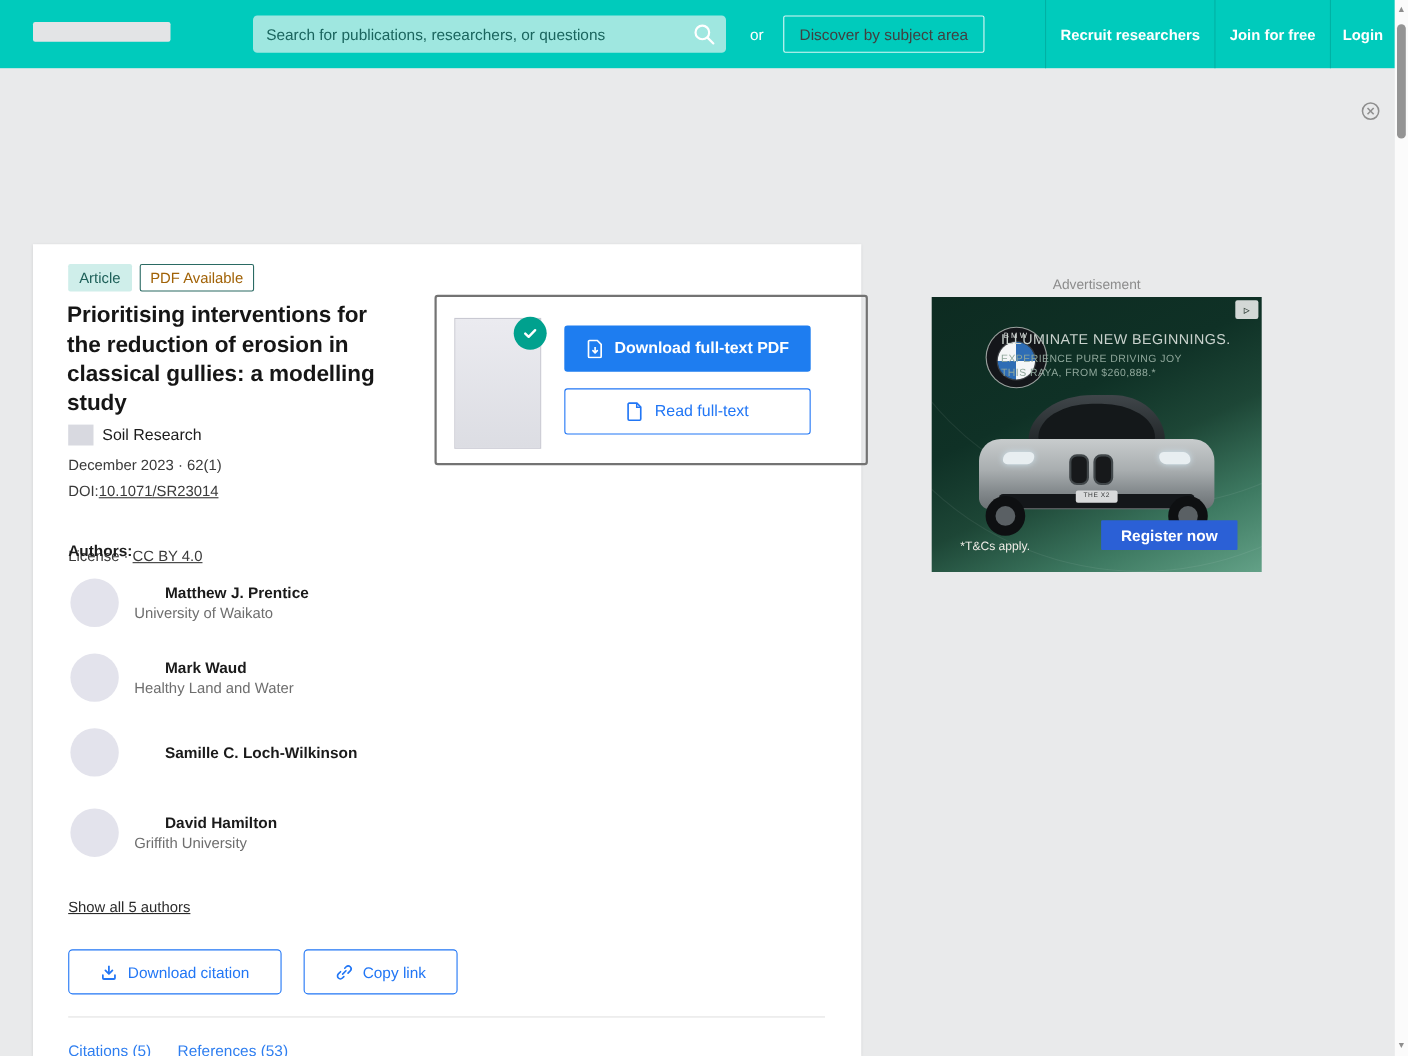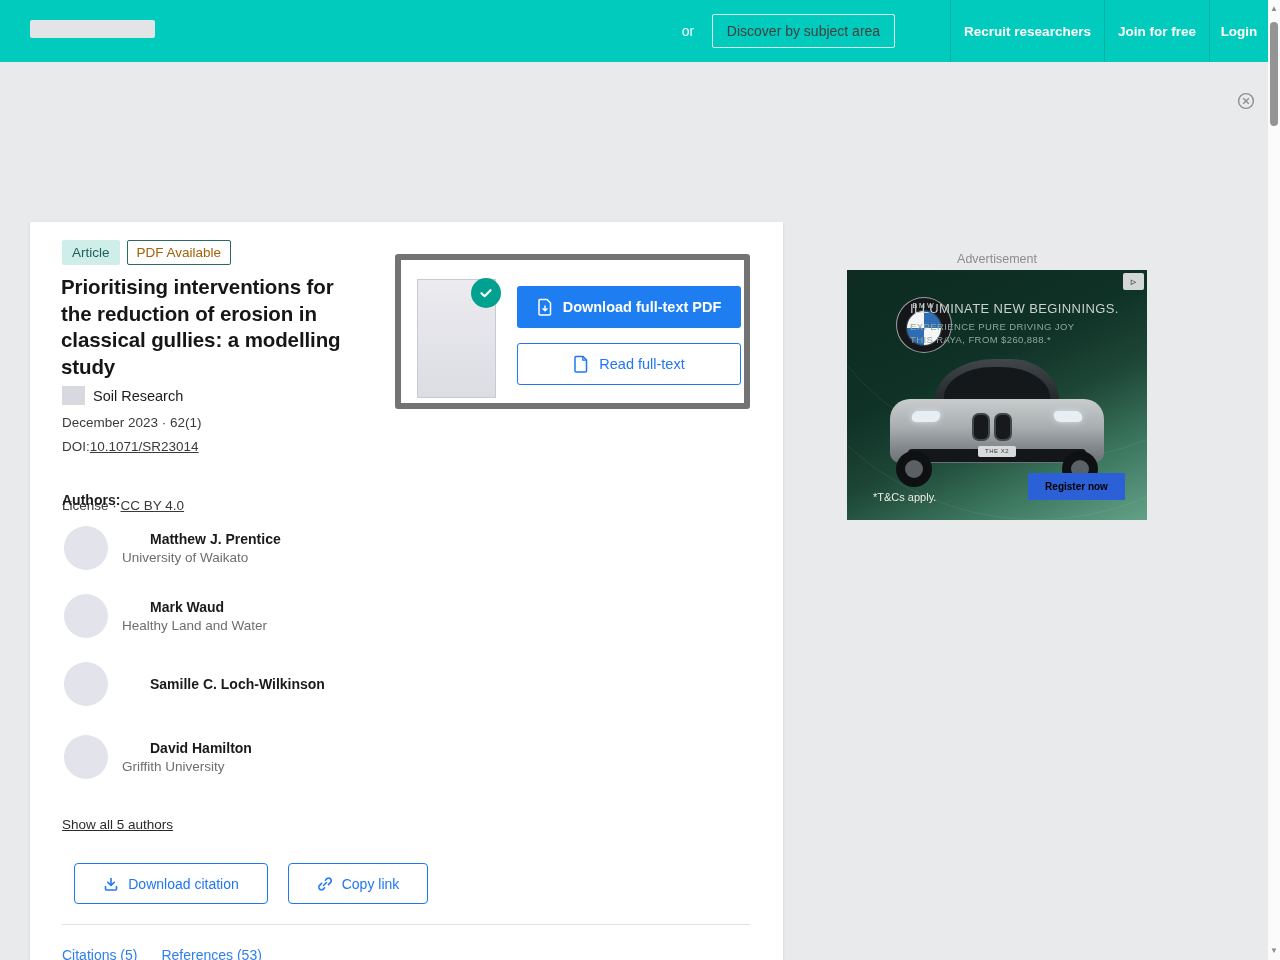--- a/index.html
+++ b/index.html
@@ -69,33 +69,33 @@
   .author-row { position:absolute; left:34px; display:flex; gap:14px; height:44px; }
   .author-row.centered { align-items:center; }
   .avatar { width:44px; height:44px; border-radius:50%; background:#e3e3ec; flex:0 0 44px; cursor:pointer; }
   .author-text { padding-top:5px; }
   .author-row.centered .author-text { padding-top:0; }
   .author-name { font-size:14px; font-weight:bold; color:#1a1a1a; cursor:pointer;margin-left:28px; }
   .author-affil { font-size:13.5px; color:#6e6e6e; margin-top:3px; }
 
   .show-all { position:absolute; left:32px; top:595px; font-size:13.5px; color:#2b2b2b; text-decoration:underline; cursor:pointer; }
 
-  .action-row { position:absolute; left:44px; top:641px; display:flex; gap:20px; }
+  .action-row { position:absolute; left:32px; top:641px; display:flex; gap:20px; }
   .outline-blue-btn {
     height:41px; background:#fff; border:1px solid #2176f5; border-radius:4px;
     color:#2176f5; font-size:14px; display:flex; align-items:center; justify-content:center; gap:9px; cursor:pointer;
     font-family:"Liberation Sans", sans-serif;
   }
   .btn-cite { width:194px; } .btn-copy { width:140px; }
   .card-divider { position:absolute; left:32px; top:702px; width:688px; height:1px; background:#e1e1e1; }
   .tabs { position:absolute; left:32px; top:725px; display:flex; gap:24px; }
   .tab { font-size:14px; color:#2e7ef0; cursor:pointer; white-space:nowrap; }
 
   
-  .pdf-box { position:absolute; left:365px; top:32px; width:355px; height:155px; border:6px solid #737373; border-radius:3px; }
+  .pdf-box { position:absolute; left:365px; top:46px; width:394px; height:155px; border:2px solid #737373; border-radius:3px; }
   .pdf-thumb { position:absolute; left:16px; top:19px; width:79px; height:119px; background:linear-gradient(180deg,#ebebf0,#dcdde3); border:1px solid #c9c9d2; cursor:pointer; }
   .pdf-check { position:absolute; left:70px; top:18px; width:30px; height:30px; border-radius:50%; background:#00a18e; display:flex; align-items:center; justify-content:center; }
   .pdf-btn-dl {
     position:absolute; left:116px; top:26px; width:224px; height:42px; background:#1e7df0; border:none; border-radius:3px;
     color:#fff; font-size:14.5px; font-weight:bold; display:flex; align-items:center; justify-content:center; gap:10px; cursor:pointer;
     font-family:"Liberation Sans", sans-serif;
   }
   .pdf-btn-read {
     position:absolute; left:116px; top:83px; width:224px; height:42px; background:#fff; border:1px solid #2176f5; border-radius:3px;
     color:#2176f5; font-size:14.5px; display:flex; align-items:center; justify-content:center; gap:10px; cursor:pointer;
@@ -141,33 +141,42 @@
   .car-light-r { position:absolute; left:172px; top:58px; width:28px; height:11px; background:#e8eef1; border-radius:5px; transform:skewX(12deg); box-shadow:0 0 6px #cfe3ee; }
   .car-intake { position:absolute; left:26px; top:96px; width:178px; height:13px; background:#14171a; border-radius:4px; }
   .car-plate { position:absolute; left:96px; top:93px; width:38px; height:11px; background:#d8dadb; border-radius:2px;
     font-size:6px; line-height:11px; text-align:center; color:#37393a; letter-spacing:.5px; }
   .car-wheel { position:absolute; top:98px; width:36px; height:36px; border-radius:50%; background:#0e1012; }
   .car-wheel.wl { left:14px; } .car-wheel.wr { left:180px; }
   .car-rim { position:absolute; left:9px; top:9px; width:18px; height:18px; border-radius:50%; background:#5a6064; }
 
   .ad-terms { position:absolute; left:26px; bottom:17px; font-size:11px; color:#efece6; }
   .ad-cta {
-    position:absolute; right:22px; bottom:20px; width:97px; height:27px; background:#2b60d6; border:none; border-radius:1px;
-    color:#000000; font-size:10px; font-weight:bold; display:flex; align-items:center; justify-content:center; cursor:pointer;
+    position:absolute; right:22px; bottom:20px; width:124px; height:27px; background:#2b60d6; border:none; border-radius:1px;
+    color:#ffffff; font-size:14px; font-weight:bold; display:flex; align-items:center; justify-content:center; cursor:pointer;
     font-family:"Liberation Sans", sans-serif;
   }
 
   svg { display:block; }
 </style>
 </head>
 <body>
 
 <div class="topnav">
   <div class="logo-ph"></div>
 
+  <div class="search-wrap">
+    <input class="search-input" type="text" placeholder="Search for publications, researchers, or questions" style="">
+    <span class="search-icon">
+      <svg width="24" height="24" viewBox="0 0 24 24">
+        <circle cx="10.5" cy="10.5" r="6.2" fill="none" stroke="#ffffff" stroke-width="2"></circle>
+        <line x1="15.2" y1="15.2" x2="20.5" y2="20.5" stroke="#ffffff" stroke-width="2" stroke-linecap="round"></line>
+      </svg>
+    </span>
+  </div>
 
   <div class="or-label">or</div>
 
   <button class="discover-btn">Discover by subject area</button>
 
   <div class="nav-links">
     <div class="nav-link w1">Recruit researchers</div>
     <div class="nav-link w2">Join for free</div>
     <div class="nav-link w3">Login</div>
   </div>

